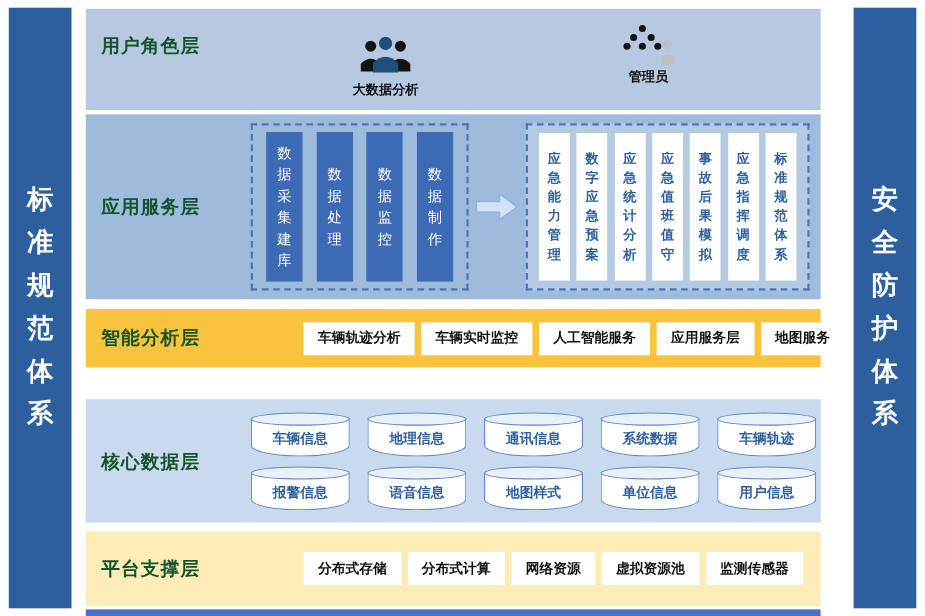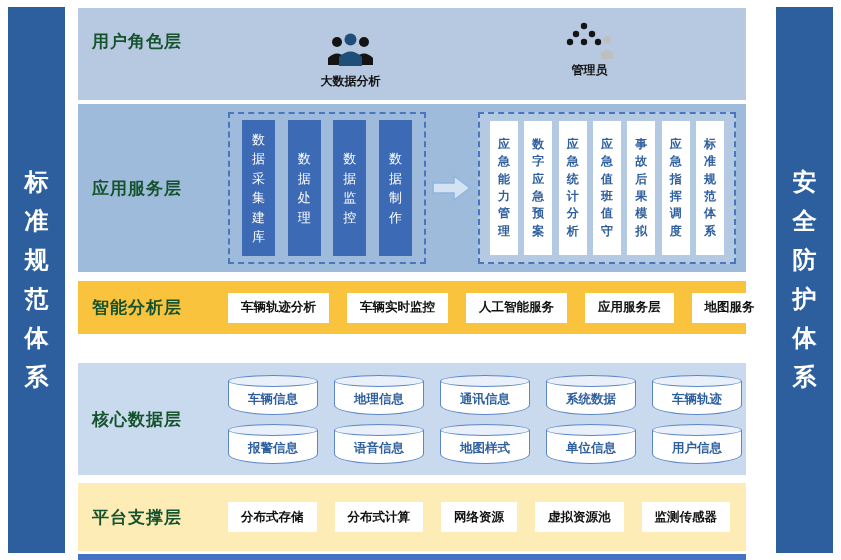--- a/index.html
+++ b/index.html
@@ -45,21 +45,21 @@
   .right-box { width:258px; padding:0 10px; background:rgba(255,255,255,0.22); }
   .vbar { width:33px; height:136px; background:#3d6ab5; display:flex; align-items:center; justify-content:center; }
   .vbar span { width:1em; word-break:break-all; color:#ffffff; font-size:13px; line-height:1.5;
                text-align:center; font-weight:500; }
   .vstrip { width:28px; height:134px; background:#ffffff; display:flex; align-items:center; justify-content:center; }
   .vstrip span { width:1em; word-break:break-all; color:#2e5f9e; font-size:12px; line-height:1.45;
                  text-align:center; font-weight:700; }
   .arrow-wrap { margin:0 6px; flex:0 0 auto; display:flex; align-items:center; }
 
   
-  .chip-row { flex:1; display:flex; gap:18px; align-items:center; padding-right:6px; }
+  .chip-row { flex:1; display:flex; gap:6px; align-items:center; padding-right:6px;margin-left:48px; }
   .chip { background:#ffffff; height:30px; display:flex; align-items:center; padding:0 13px;
           font-size:12.5px; font-weight:700; color:#111111; white-space:nowrap; }
 
   
   .core-content { flex:1; display:flex; flex-direction:column; gap:9px; padding-right:4px; }
   .cyl-row { display:flex; gap:16px; }
   .cylinder { position:relative; width:90px; height:40px; flex:0 0 90px; }
   .cyl-top { position:absolute; left:0; right:0; top:0; height:12px; border:1.5px solid #5b87c7;
              border-radius:50%; background:#e9f0fa; z-index:2; }
   .cyl-body { position:absolute; left:0; right:0; top:6px; bottom:0; border:1.5px solid #5b87c7;

